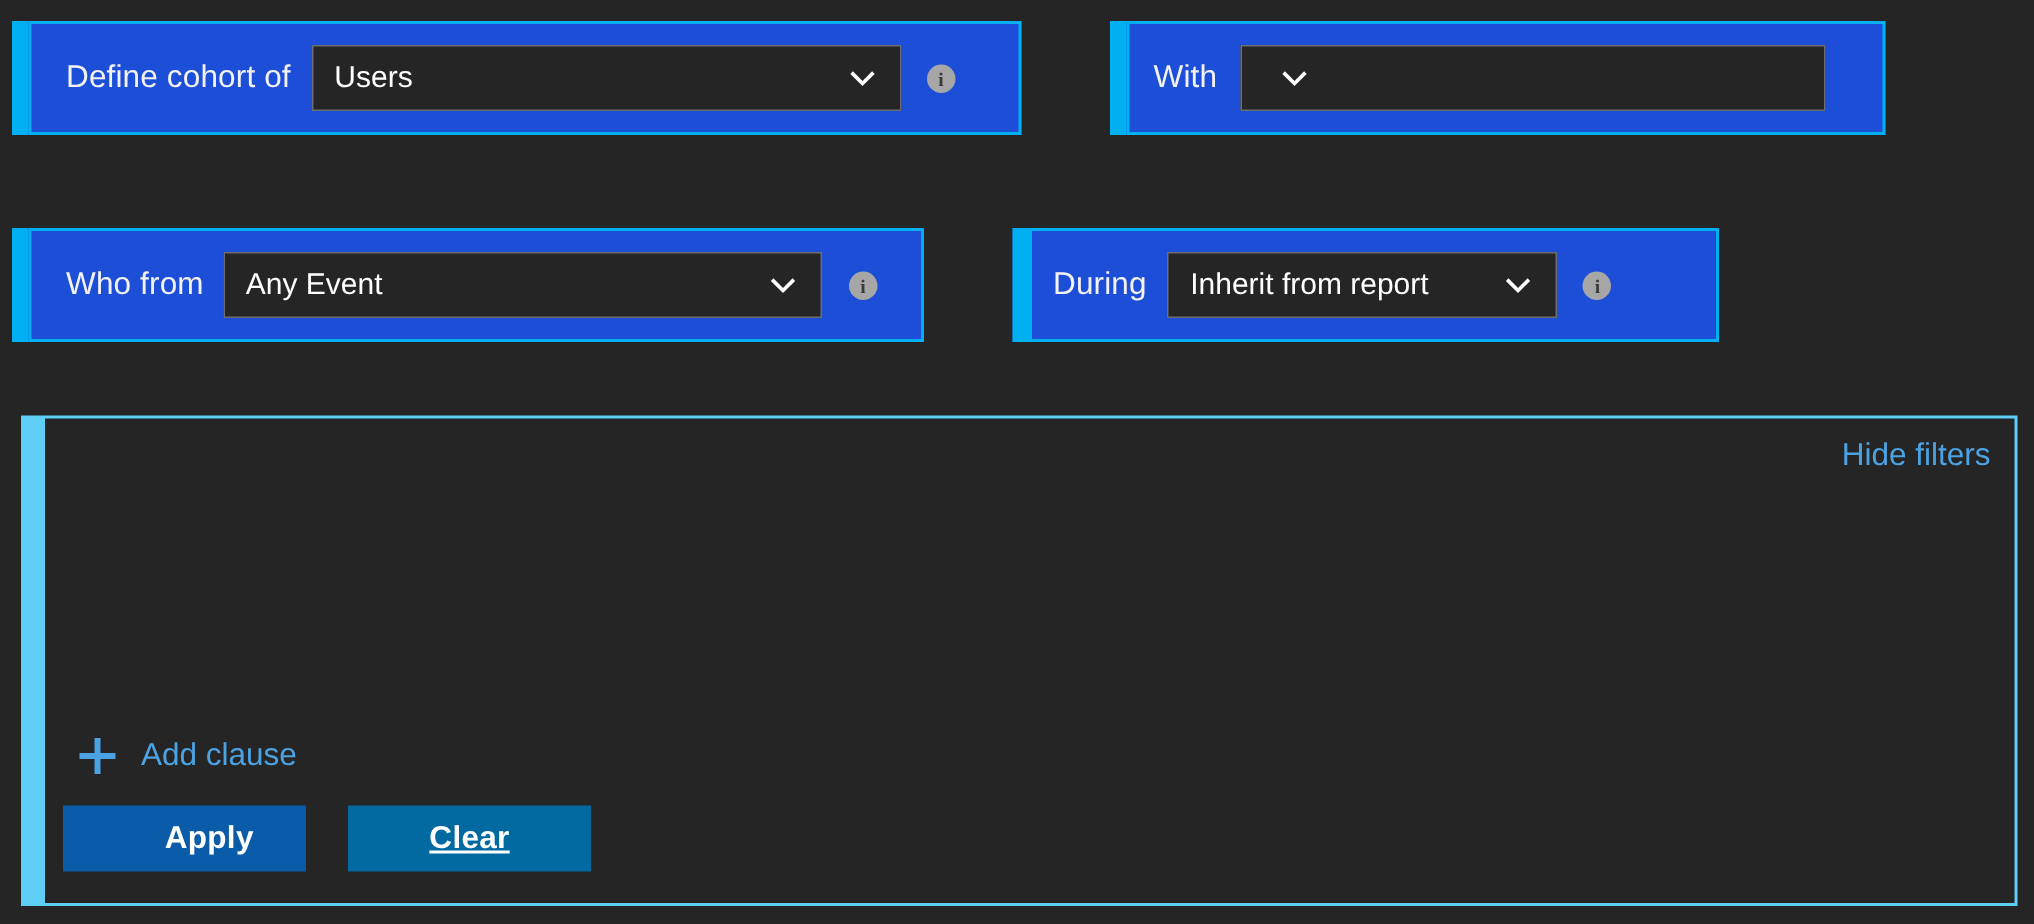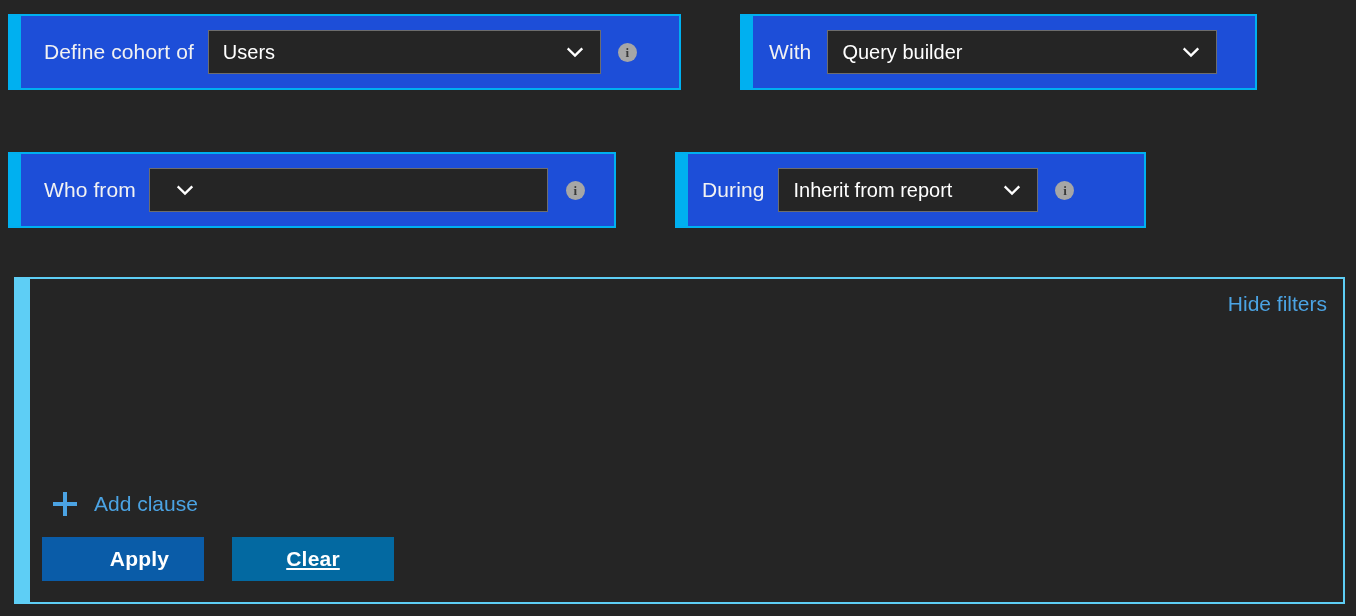--- a/index.html
+++ b/index.html
@@ -256,36 +256,36 @@
     <span class="info-icon">i</span>
   </div>
 </div>
 
 <div class="accent-panel" id="panel-with">
   <div class="accent-bar" style="background:#00b0f0"></div>
   <div class="accent-outline" style="border:2px solid #00b0f0"></div>
   <div class="panel-inner">
     <span class="field-label">With</span>
     <div class="select-box">
-      <span class="select-value">Query builder</span>
       <span class="chev">
         <svg viewBox="0 0 24 24" width="22" height="22">
             <path d="M5 9 L12 16 L19 9" fill="none" stroke="#ffffff" stroke-width="2.6" stroke-linecap="square"></path>
           </svg>
       </span>
     </div>
   </div>
 </div>
 
 <div class="accent-panel" id="panel-whoused">
   <div class="accent-bar" style="background:#00b0f0"></div>
   <div class="accent-outline" style="border:2px solid #00b0f0"></div>
   <div class="panel-inner">
     <span class="field-label">Who from</span>
     <div class="select-box">
+      <span class="select-value">Any Event</span>
       <span class="chev">
         <svg viewBox="0 0 24 24" width="22" height="22">
             <path d="M5 9 L12 16 L19 9" fill="none" stroke="#ffffff" stroke-width="2.6" stroke-linecap="square"></path>
           </svg>
       </span>
     </div>
     <span class="info-icon">i</span>
   </div>
 </div>
 

